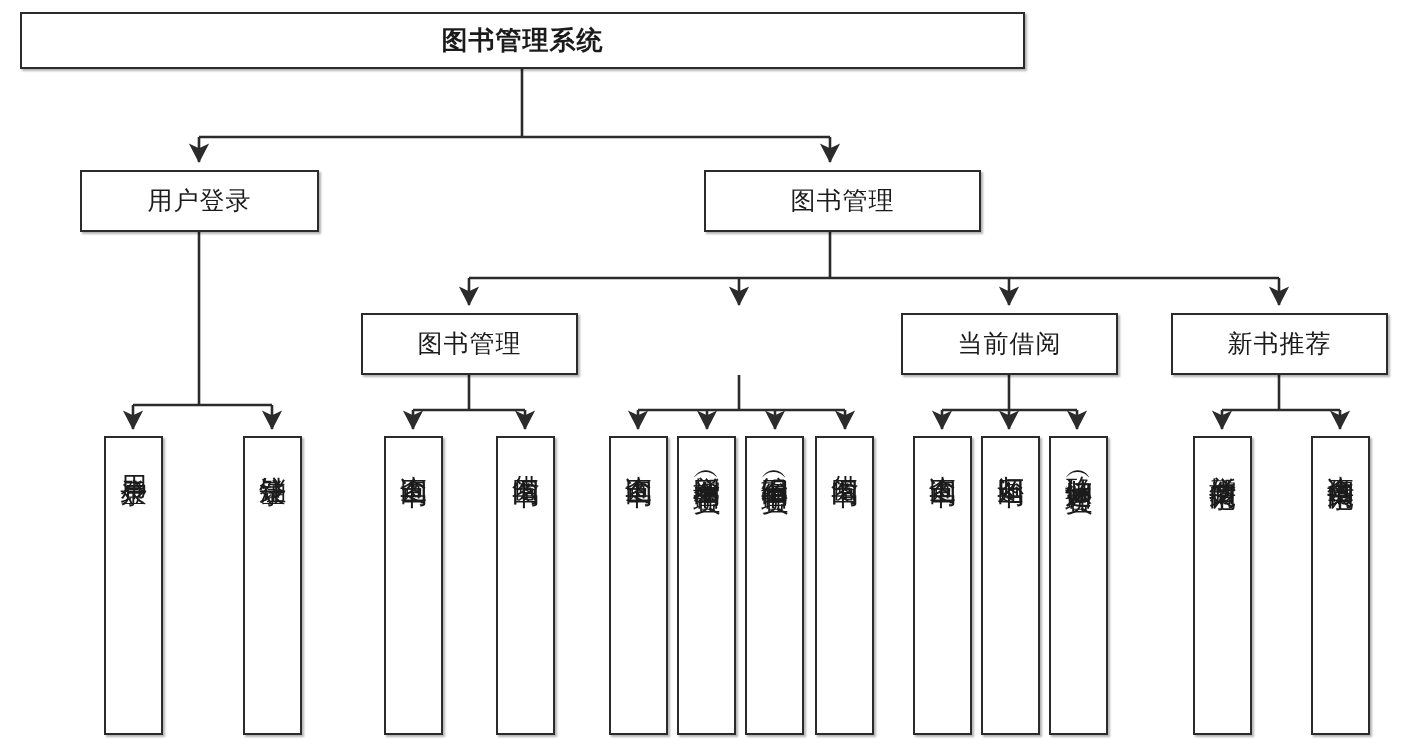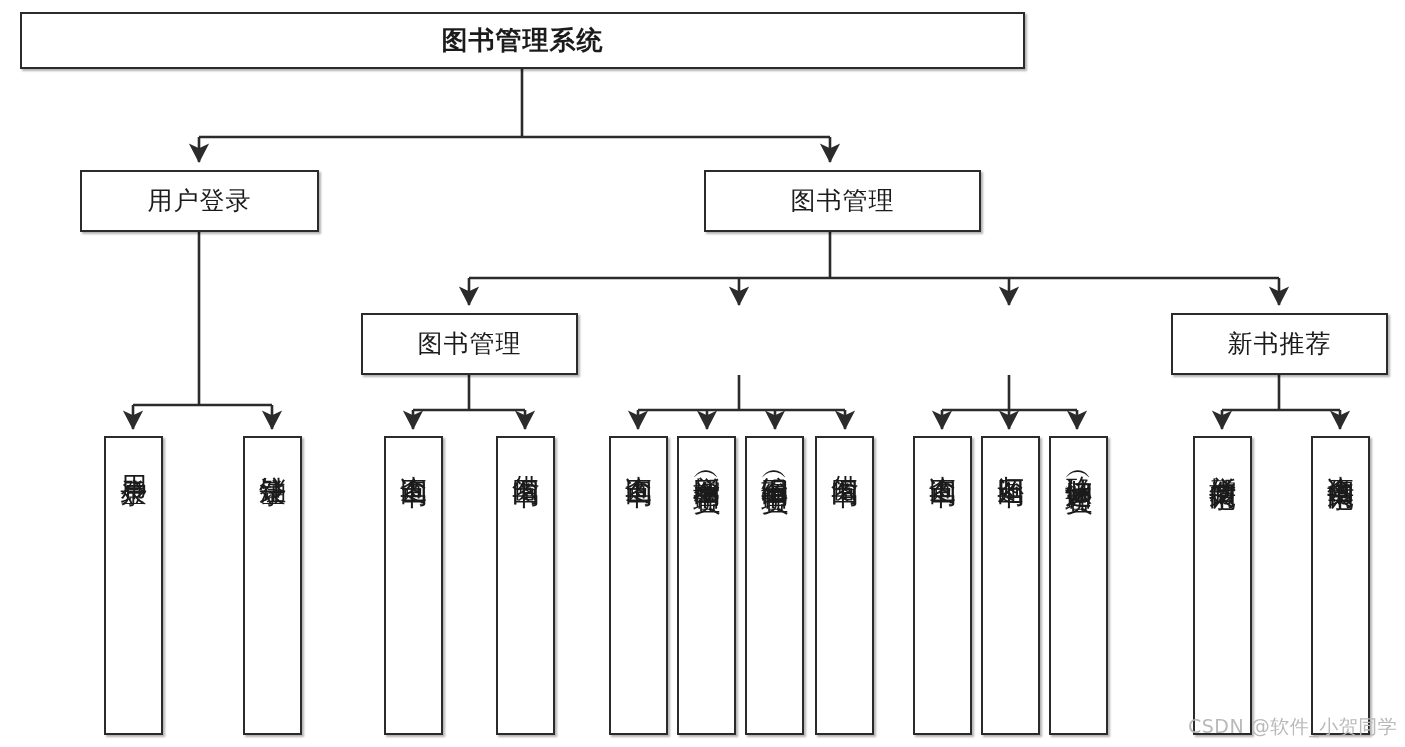--- a/index.html
+++ b/index.html
@@ -129,20 +129,23 @@
   <div class="node h" style="left:80px; top:170px; width:239px; height:62px;">
     <span>用户登录</span>
   </div>
   <div class="node h" style="left:704px; top:170px; width:277px; height:62px;">
     <span>图书管理</span>
   </div>
 
   <div class="node h" style="left:361px; top:313px; width:217px; height:62px;">
     <span>图书管理</span>
   </div>
+  <div class="node h" style="left:901px; top:313px; width:217px; height:62px;">
+    <span>当前借阅</span>
+  </div>
   <div class="node h" style="left:1171px; top:313px; width:217px; height:62px;">
     <span>新书推荐</span>
   </div>
 
   <div class="node v" style="left:104px; top:436px; width:59px; height:299px;">
     <span class="vtext">用户登录</span>
   </div>
   <div class="node v" style="left:243px; top:436px; width:59px; height:299px;">
     <span class="vtext">注销登录</span>
   </div>
@@ -177,15 +180,14 @@
     <span class="vtext">确认归还（管理员）</span>
   </div>
 
   <div class="node v" style="left:1193px; top:436px; width:59px; height:299px;">
     <span class="vtext">新增借阅记录</span>
   </div>
   <div class="node v" style="left:1311px; top:436px; width:59px; height:299px;">
     <span class="vtext">查询借阅记录</span>
   </div>
 
-  <div class="watermark">CSDN @软件_小贺同学</div>
 
 </div>
 
 </body></html>

